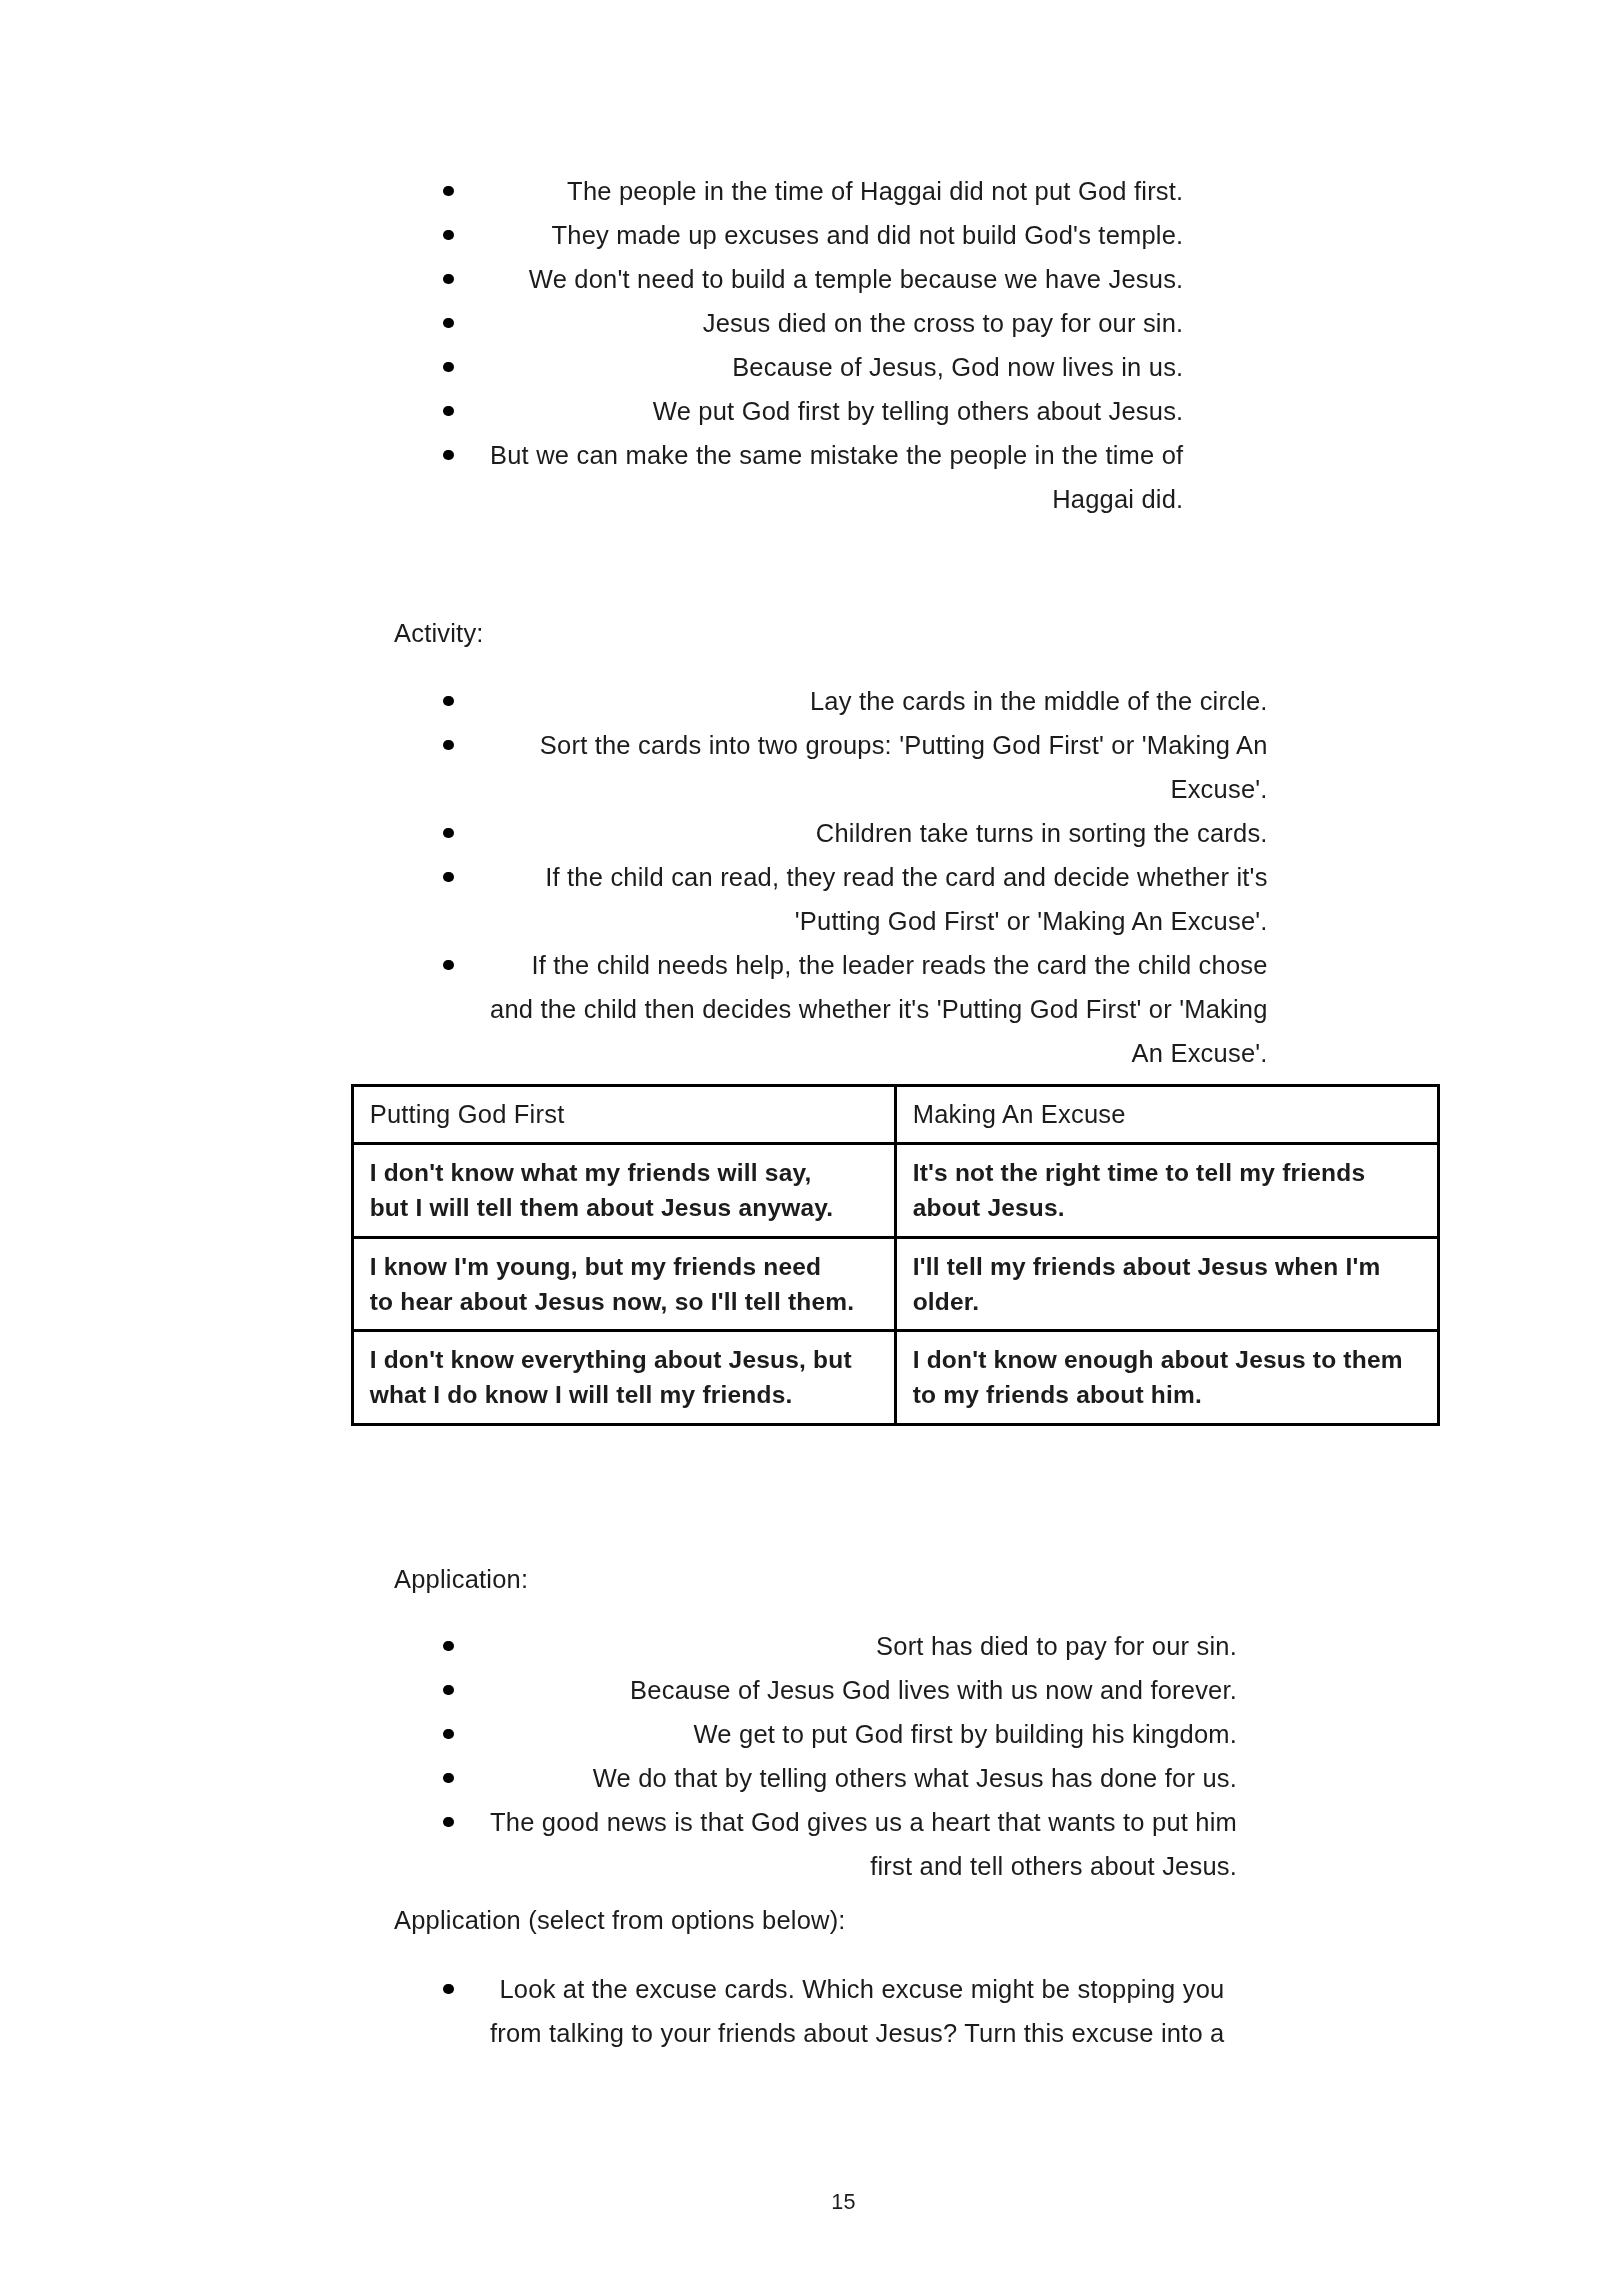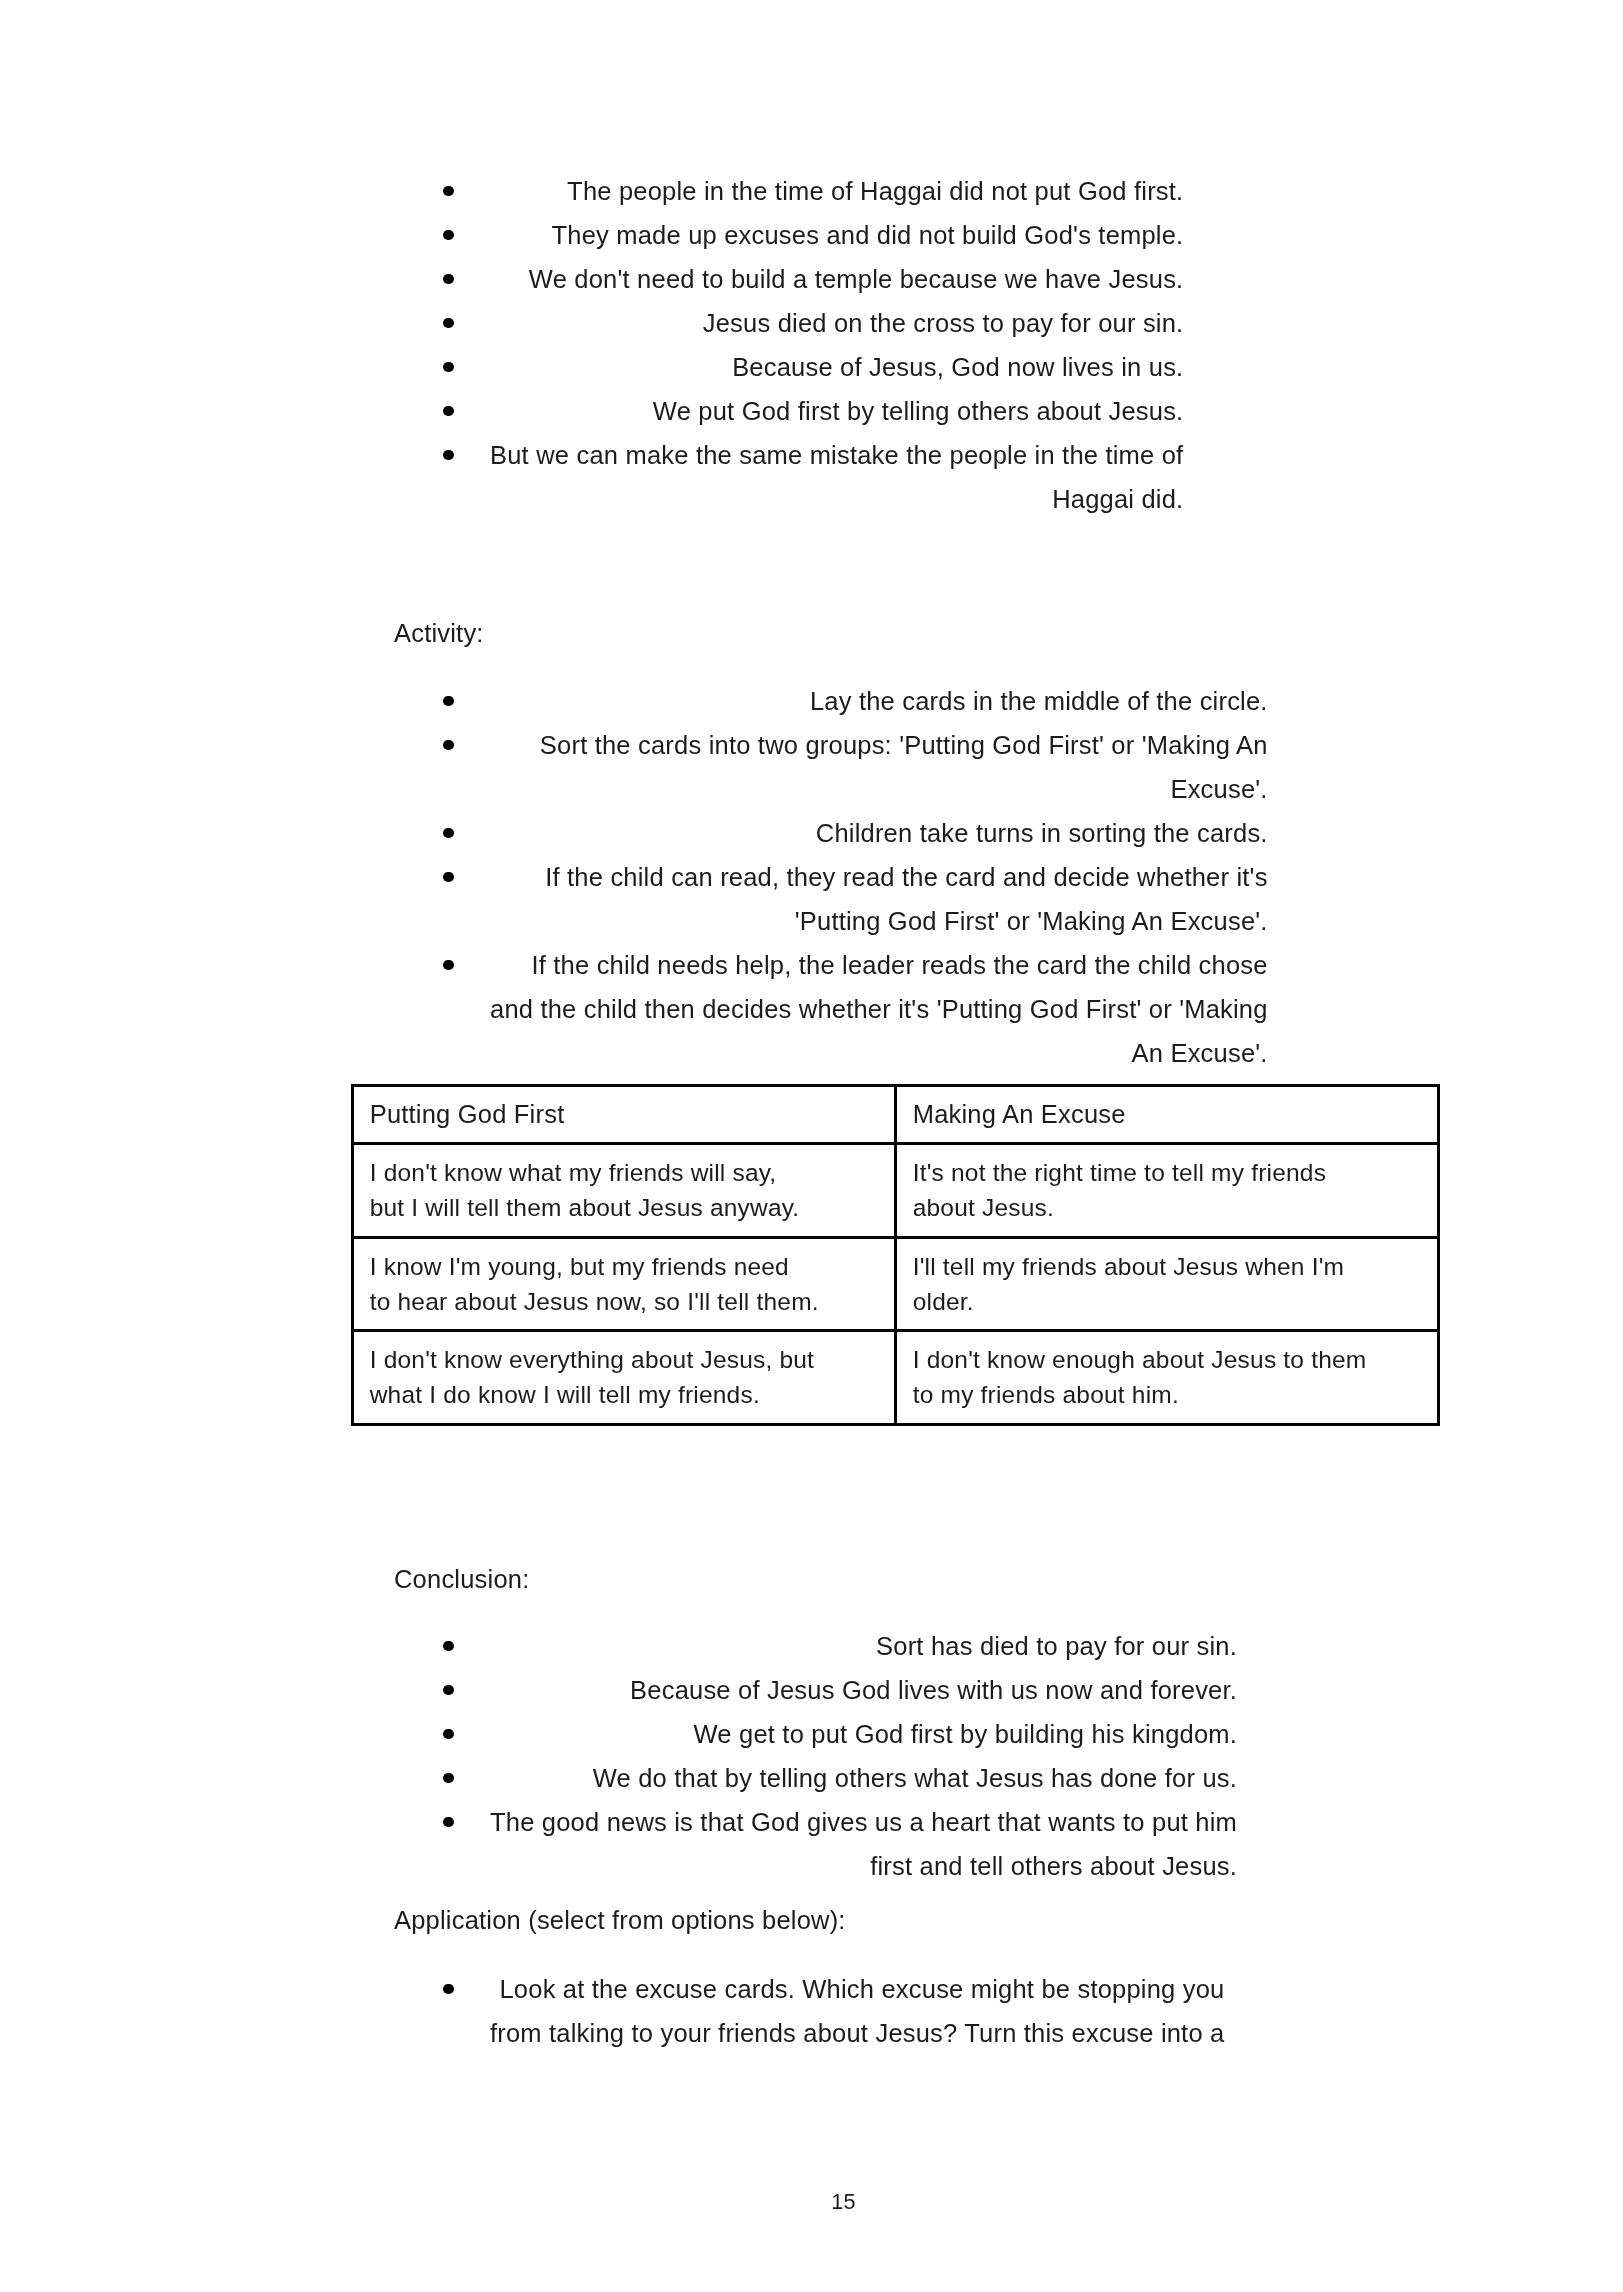--- a/index.html
+++ b/index.html
@@ -86,20 +86,21 @@
   table.sort-table th {
     font-size: 25.5px;
     height: 51px;
     padding: 2px 15.7px;
   }
   table.sort-table td {
     font-size: 24.5px;
     line-height: 35px;
     height: 71px;
     padding: 9.8px 15.7px;
+    font-weight: bold;
   }
   .page-number {
     position: absolute;
     top: 2189px;
     left: 0;
     width: 100%;
     text-align: center;
     font-size: 21.6px;
     letter-spacing: 0.2px;
     padding-left: 32px;
@@ -157,21 +158,21 @@
       </tr>
       <tr>
         <td>I don't know everything about Jesus, but
 what I do know I will tell my friends.</td>
         <td>I don't know enough about Jesus to them
 to my friends about him.</td>
       </tr>
     </tbody>
   </table>
 
-  <div class="heading" id="conclusion-heading">Conclusion:</div>
+  <div class="heading" id="conclusion-heading">Application:</div>
 
   <ul class="doc-list" id="conclusion-list">
     <li>Sort has died to pay for our sin.</li>
     <li>Because of Jesus God lives with us now and forever.</li>
     <li>We get to put God first by building his kingdom.</li>
     <li>We do that by telling others what Jesus has done for us.</li>
     <li>The good news is that God gives us a heart that wants to put him
 first and tell others about Jesus.</li>
   </ul>
 

